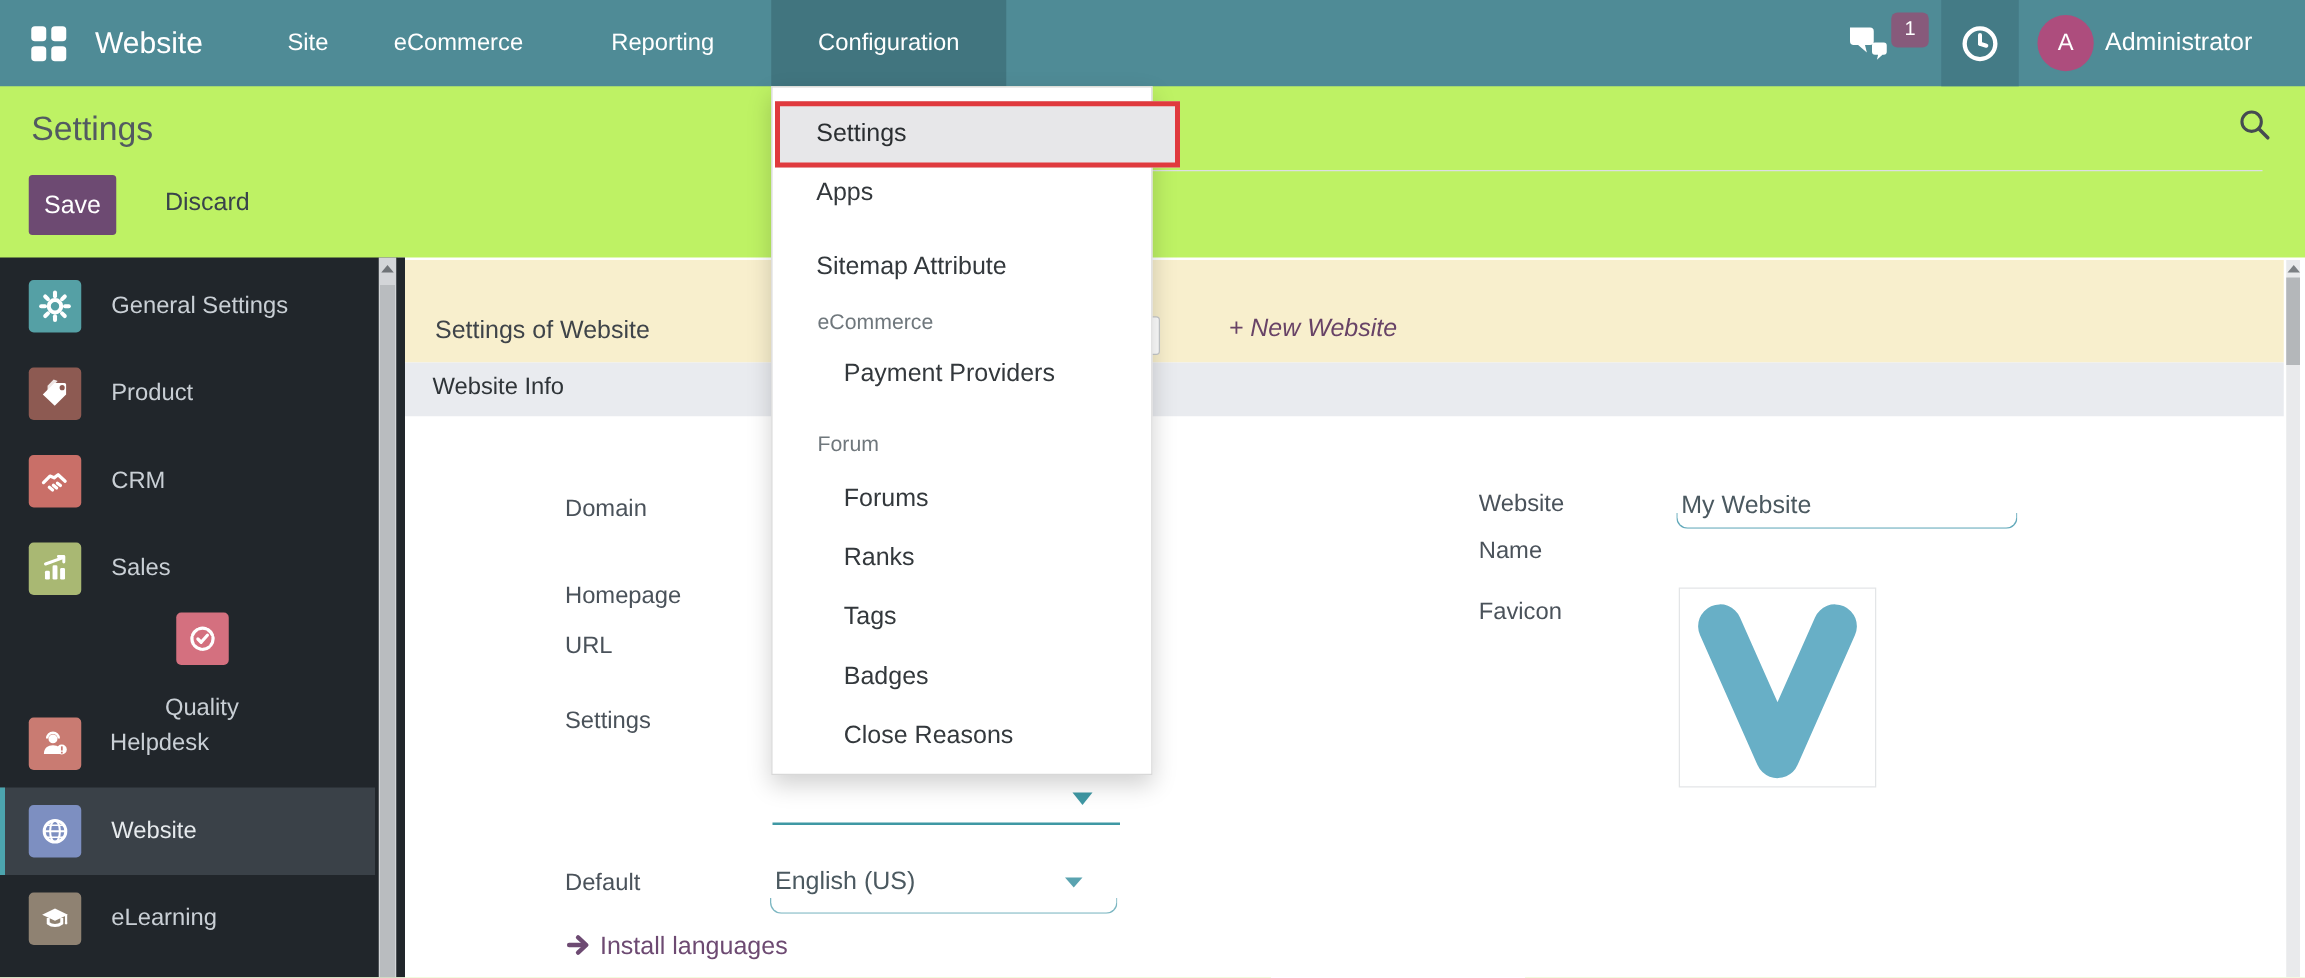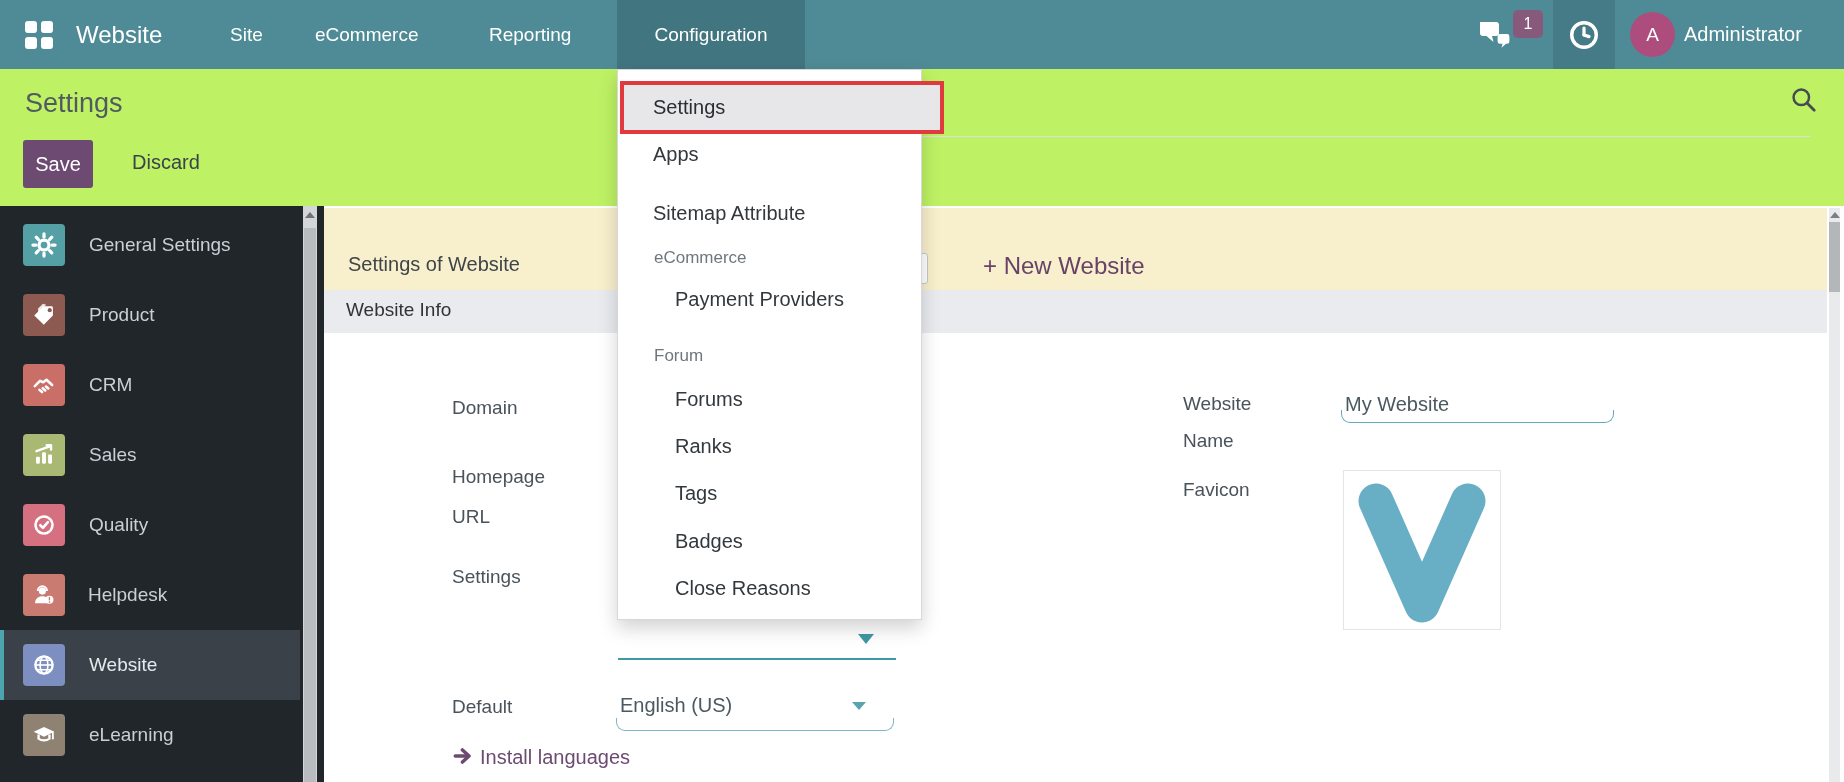--- a/index.html
+++ b/index.html
@@ -27,21 +27,21 @@
   .sb-row.active .sb-label{color:#e6eaed;}
   .tile{width:42px;height:42px;border-radius:4px;display:flex;align-items:center;justify-content:center;flex:none;}
   .sb-scroll{left:303px;top:206px;width:14px;height:576px;background:#d3d5d8;z-index:11;}
   .sb-thumb{left:1px;top:22px;width:12px;height:554px;background:#b9bcbf;}
   .tri-up{width:0;height:0;border-left:5px solid transparent;border-right:5px solid transparent;border-bottom:6px solid #6f7377;position:absolute;left:2px;top:6px;}
   
   .content-bg{left:318px;top:206px;width:1526px;height:576px;background:#fff;}
   .banner{left:318px;top:208px;width:1509px;height:82px;background:#f8efcd;z-index:1;}
   .banner-title{left:348px;top:253px;font-size:20px;color:#3f4449;z-index:2;}
   .website-select{left:700px;top:253px;width:226px;height:29px;background:#fff;border:1px solid #c7cacc;border-radius:3px;z-index:3;}
-  .new-website{left:983px;top:252px;font-size:24px;color:#684367;font-weight:500;z-index:2;cursor:pointer;}
+  .new-website{left:983px;top:252px;font-size:20px;color:#684367;font-weight:500;z-index:2;cursor:pointer;font-style:italic;}
   .band{left:318px;top:290px;width:1509px;height:43px;background:#e9ebef;z-index:1;}
   .band-title{left:346px;top:299px;font-size:19px;color:#2f3438;z-index:2;}
   .f-label{font-size:19px;color:#4a525a;line-height:40px;}
   .teal-underline{border-bottom:2px solid #3f98a4;}
   .round-underline{height:12px;border:1px solid #7db7c2;border-top:none;border-radius:0 0 9px 9px;}
   .caret{width:0;height:0;border-left:8px solid transparent;border-right:8px solid transparent;border-top:10px solid #3f98a4;}
   .caret.small{border-left-width:7px;border-right-width:7px;border-top-width:8px;border-top-color:#5aa3b0;}
   .value-text{font-size:20px;color:#4b5960;}
   .install-link{font-size:20px;color:#6d4a72;font-weight:500;cursor:pointer;}
   .favicon-box{left:1343px;top:470px;width:156px;height:158px;border:1px solid #e3e5e7;background:#fff;cursor:pointer;}
@@ -157,21 +157,21 @@
       <span class="tile" style="background:#c96f68;">
         <svg width="26" height="26" viewBox="0 0 24 24" fill="none" stroke="#fff" stroke-width="2.4" stroke-linecap="round" stroke-linejoin="round">
             <path d="M3.5 13 l4.8-4.8 3 1.3 3-2.3 5.2 4.8"></path>
             <path d="M7.8 16.5 l2.4 2"></path>
             <path d="M10.8 15 l2.4 2"></path>
             <path d="M13.8 13.4 l2.2 1.8"></path>
           </svg>
       </span>
       <span class="sb-label">CRM</span>
     </div>
-    <div class="abs sb-row" style="top:284px;">
+    <div class="abs sb-row" style="top:284px;flex-direction:column;">
       <span class="tile" style="background:#d4707f;">
         <svg width="26" height="26" viewBox="0 0 24 24" fill="none" stroke="#fff" stroke-linecap="round" stroke-linejoin="round">
             <circle cx="12" cy="12" r="7.8" stroke-width="2.4" stroke-dasharray="5.2 1.6"></circle>
             <path d="M8.6 12.2 l2.4 2.4 4.6-5.2" stroke-width="2.4"></path>
           </svg>
       </span>
       <span class="sb-label">Quality</span>
     </div>
     <div class="abs sb-row" style="top:354px;gap:23px;">
       <span class="tile" style="background:#c97b72;">

